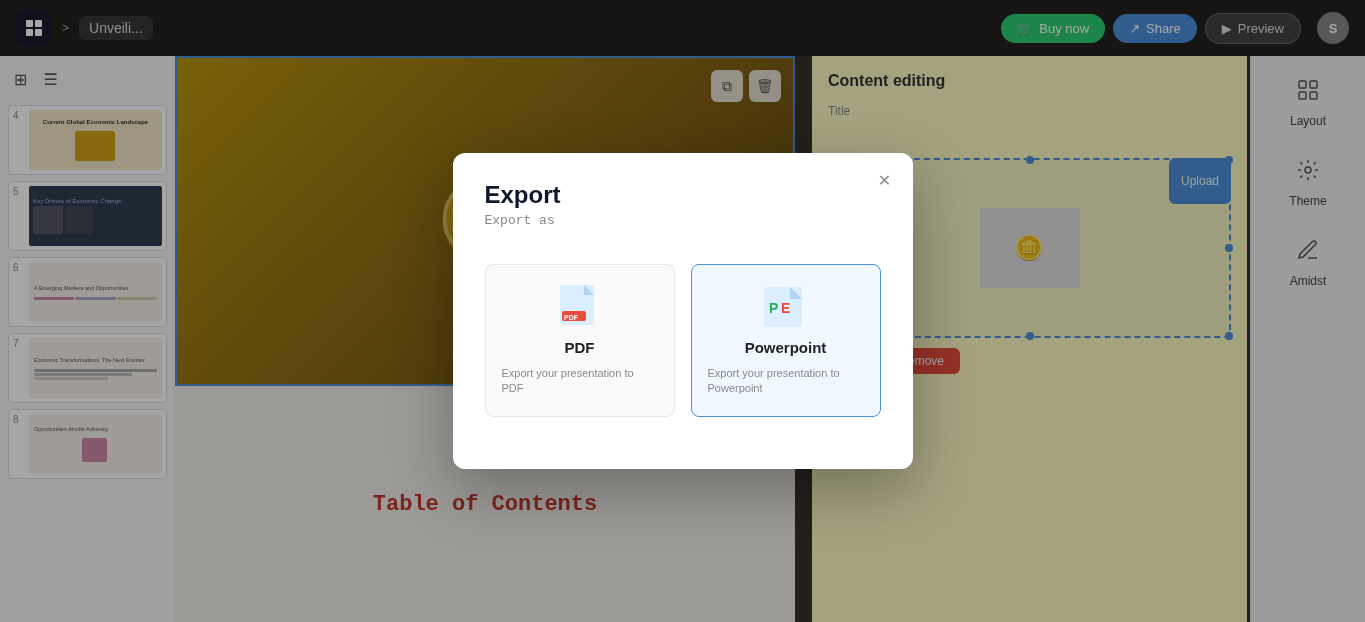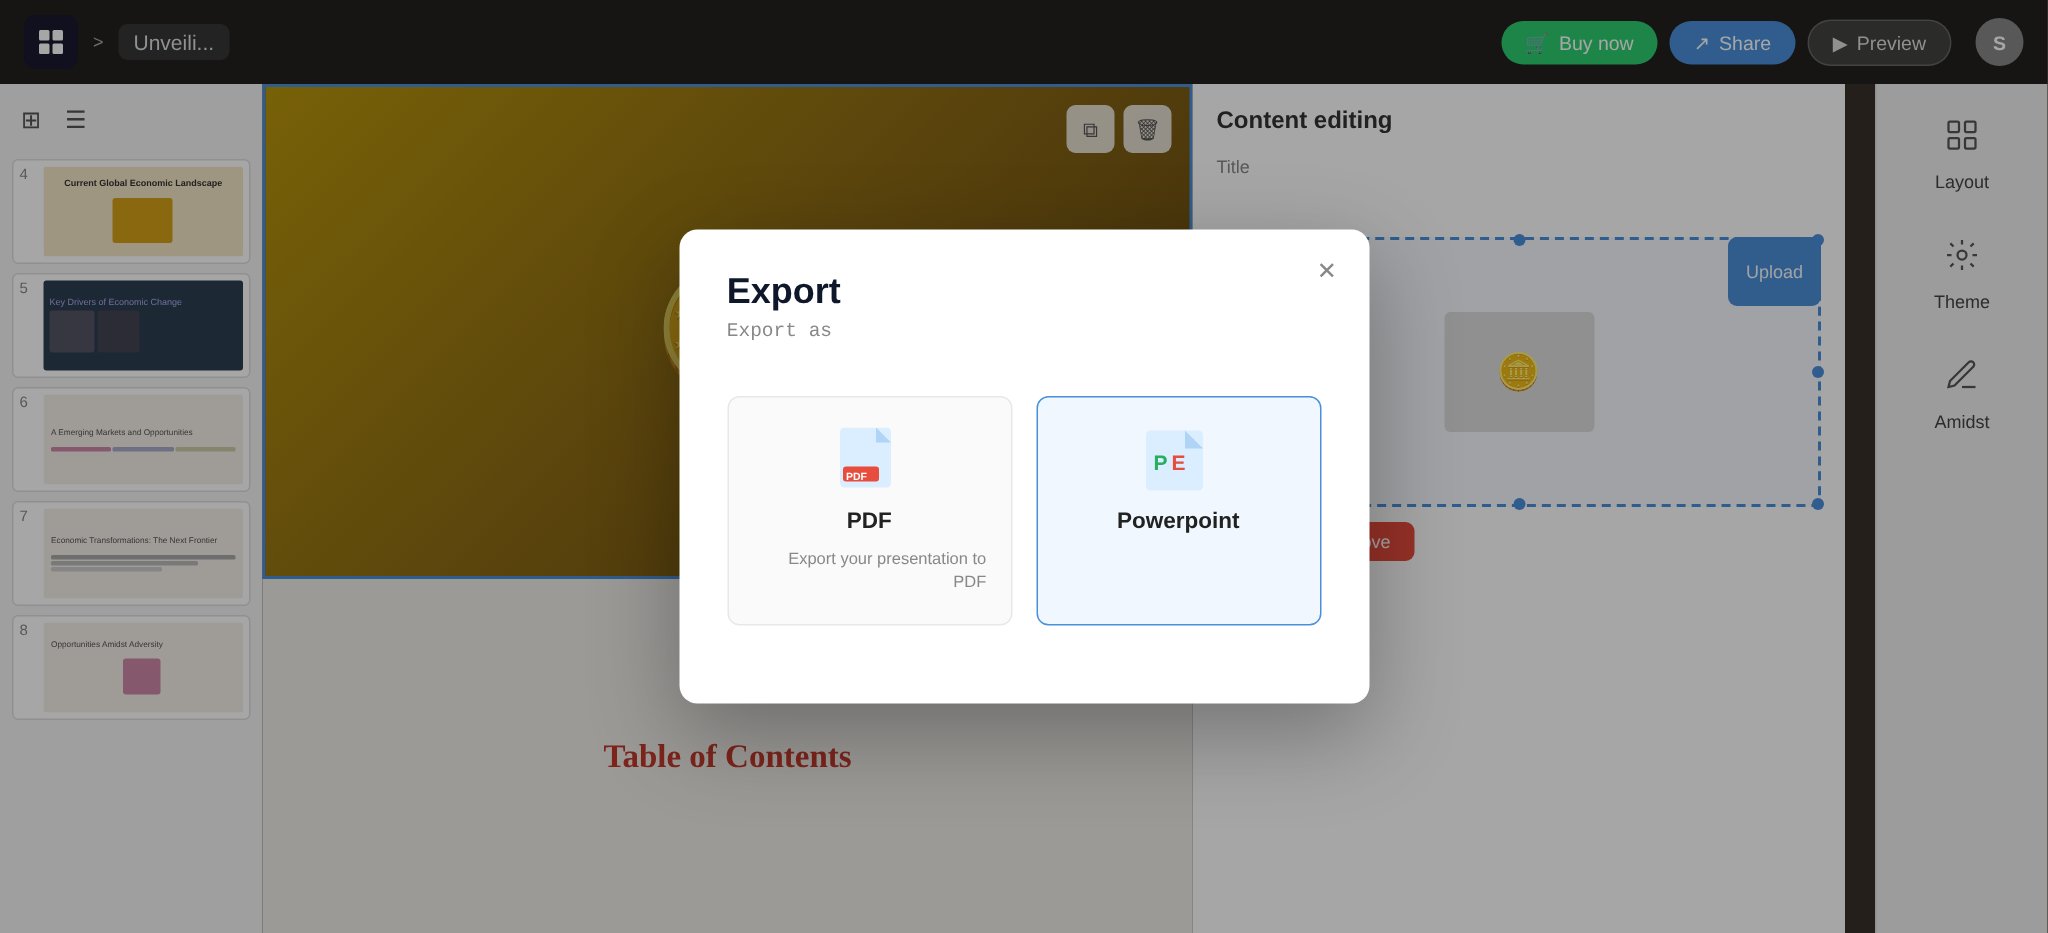--- a/index.html
+++ b/index.html
@@ -183,31 +183,31 @@
     .canvas-slide-bottom {
       position: absolute;
       top: 330px; left: 0; right: 0; bottom: 0;
       background: #f0ede8;
       display: flex; align-items: center; justify-content: center;
     }
     .table-of-contents {
       font-size: 22px;
       font-weight: bold;
       color: #c0392b;
-      font-family: Liberation Serif, serif;
+      font-family: Liberation Mono, monospace;
     }
 
     
     .right-panel {
       position: absolute;
       top: 56px;
-      left: 795px;
+      left: 812px;
       width: 435px;
       bottom: 0;
-      background: #ffffff;
+      background: #fef9c3;
       z-index: 2;
       padding: 16px;
     }
     .right-panel-title {
       font-size: 16px;
       font-weight: 600;
       color: #333;
       margin-bottom: 14px;
     }
     .right-panel-label {
@@ -376,21 +376,21 @@
       width: 40px; height: 40px;
     }
     .export-option-name {
       font-size: 15px;
       font-weight: 600;
       color: #222;
     }
     .export-option-desc {
       font-size: 11px;
       color: #888;
-      text-align: right;
+      text-align: left;
       line-height: 1.4;
     }
     .modal-footer {
       display: flex;
       gap: 10px;
       justify-content: flex-end;
     }
     .btn-cancel {
       background: white;
       border: 1px solid #ddd;
@@ -637,17 +637,18 @@
       <div class="export-option selected">
         <div class="export-option-icon ppt-icon">
           <svg width="44" height="44" viewBox="0 0 44 44">
             <rect x="0" y="2" width="38" height="40" rx="3" fill="#dbeeff"></rect>
             <path d="M26 2 L38 14 L26 14 Z" fill="#b0d4f5"></path>
             <text x="5" y="28" font-size="14" font-weight="bold" fill="#27ae60">P</text>
             <text x="17" y="28" font-size="14" font-weight="bold" fill="#e74c3c">E</text>
           </svg>
         </div>
         <span class="export-option-name">Powerpoint</span>
+        <span class="export-option-desc">Export your presentation to Powerpoint</span>
       </div>
     </div>
 
   </div>
 </div>
 
 </body></html>

